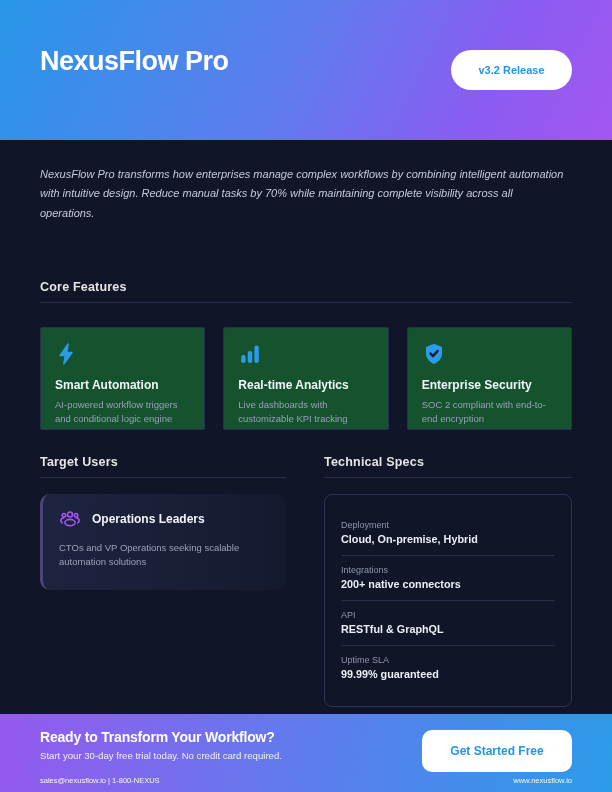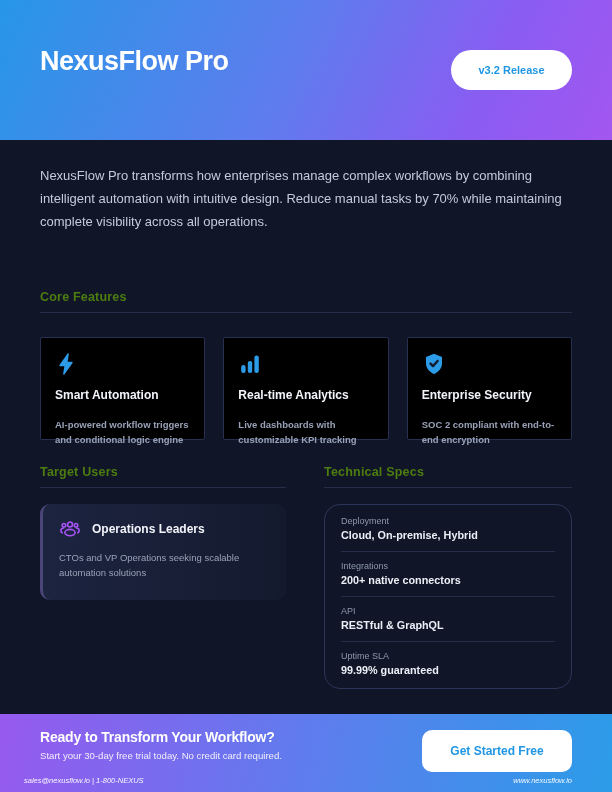--- a/index.html
+++ b/index.html
@@ -22,69 +22,69 @@
     position:absolute; right:40px; top:50px;
     width:121px; height:40px; background:#ffffff; border-radius:20px;
     display:flex; align-items:center; justify-content:center;
     color:#2196e3; font-size:11px; font-weight:bold;
   }
 
   
   .main { flex:1; padding:0 40px; }
   .hero { margin-top:25px; }
   .hero h2 { color:#f4f6fb; font-size:17.5px; font-weight:bold; letter-spacing:-0.3px; }
-  .hero p { margin-top:0; max-width:530px; color:#c4cada; font-size:13px; line-height:1.75; }
+  .hero p { margin-top:0; max-width:530px; color:#c4cada; font-size:11px; line-height:1.75;font-style:italic; }
 
   .section-title {
-    color:#4d7c0f; font-size:12.5px; font-weight:bold; letter-spacing:0.2px;
+    color:#e5e5e5; font-size:12.5px; font-weight:bold; letter-spacing:0.2px;
     padding-bottom:8px; border-bottom:1px solid #272e4a;
   }
   .features { margin-top:57px; }
   .cards { display:flex; gap:18px; margin-top:24px; }
   .card {
-    flex:1; height:103px; background:#000000; border:1px solid #283052;
+    flex:1; height:103px; background:#14532d; border:1px solid #283052;
     border-radius:2px; padding:14px;
   }
   .card .f-icon { width:24px; height:24px; display:block; }
   .card h3 { margin-top:12px; color:#f2f4fa; font-size:12px; font-weight:bold; }
-  .card p { margin-top:16px; color:#98a1b7; font-size:9.5px; line-height:1.5;font-weight:bold; }
+  .card p { margin-top:6px; color:#98a1b7; font-size:9.5px; line-height:1.5; }
 
   .two-col { display:flex; gap:38px; margin-top:25px; }
   .col-left { width:246px; flex:none; }
   .col-right { flex:1; }
 
   .user-card {
     margin-top:16px; height:96px;
     background:linear-gradient(90deg,#1d2440,#141a2e);
     border-left:3px solid #4c4578; border-radius:10px; padding:14px 16px;
   }
   .user-card + .user-card { margin-top:14px; }
   .user-head { display:flex; align-items:center; gap:11px; }
   .user-head .u-icon { width:22px; height:22px; display:block; }
   .user-card h3 { color:#f2f4fa; font-size:12px; font-weight:bold; }
   .user-card p { margin-top:11px; color:#9aa3b8; font-size:9.5px; line-height:1.55; }
 
-  .specs { margin-top:16px; border:1px solid #2c3558; border-radius:16px; padding:2px 16px; }
+  .specs { margin-top:16px; border:1px solid #2c3558; border-radius:8px; padding:16px 16px; }
   .spec-row { padding:9px 0 10px; border-bottom:1px solid #272e4a; }
   .spec-row:last-child { border-bottom:none; }
   .spec-label { color:#8e97ad; font-size:9px; }
   .spec-value { margin-top:3px; color:#eceff7; font-size:10.8px; font-weight:bold; }
 
   
   .footer {
     height:78px; flex:none; position:relative;
     padding:15px 40px 9px;
     background:linear-gradient(100deg, #9659ee 0%, #5f7cee 50%, #2b9ce8 100%);
   }
   .footer h3 { color:#ffffff; font-size:14px; font-weight:bold; letter-spacing:-0.2px; }
   .footer .cta-sub { margin-top:5px; color:#f2eefc; font-size:9.6px; }
   .footer-bottom {
-    position:absolute; left:24px; right:40px; bottom:7px;
+    position:absolute; left:40px; right:40px; bottom:7px;
     display:flex; justify-content:space-between;
-    color:rgba(255,255,255,0.95); font-size:7.5px;font-style:italic;
+    color:rgba(255,255,255,0.95); font-size:7.5px;
   }
   .footer-bottom a { color:inherit; text-decoration:none; }
   .cta-btn {
     position:absolute; right:40px; top:16px;
     width:150px; height:42px; background:#ffffff; border:none; border-radius:10px;
     color:#2196e3; font-family:"Liberation Sans", sans-serif;
     font-size:12px; font-weight:bold; cursor:pointer;
     display:flex; align-items:center; justify-content:center;text-align:right;
   }
 </style>

